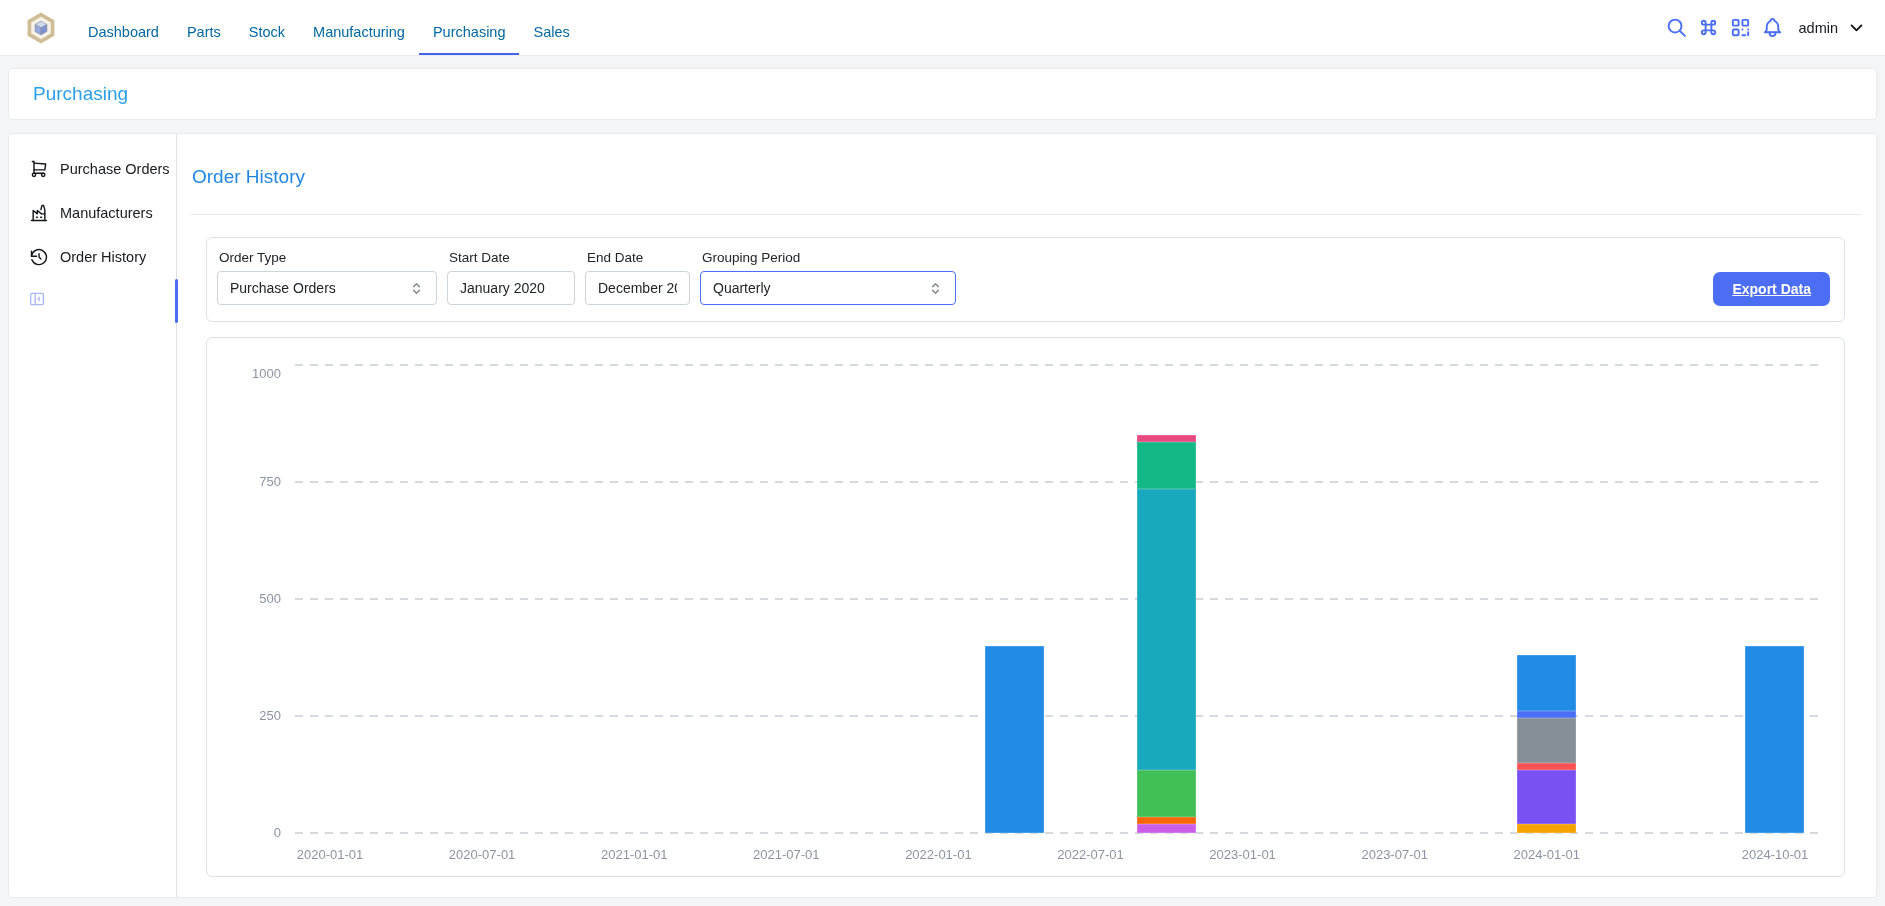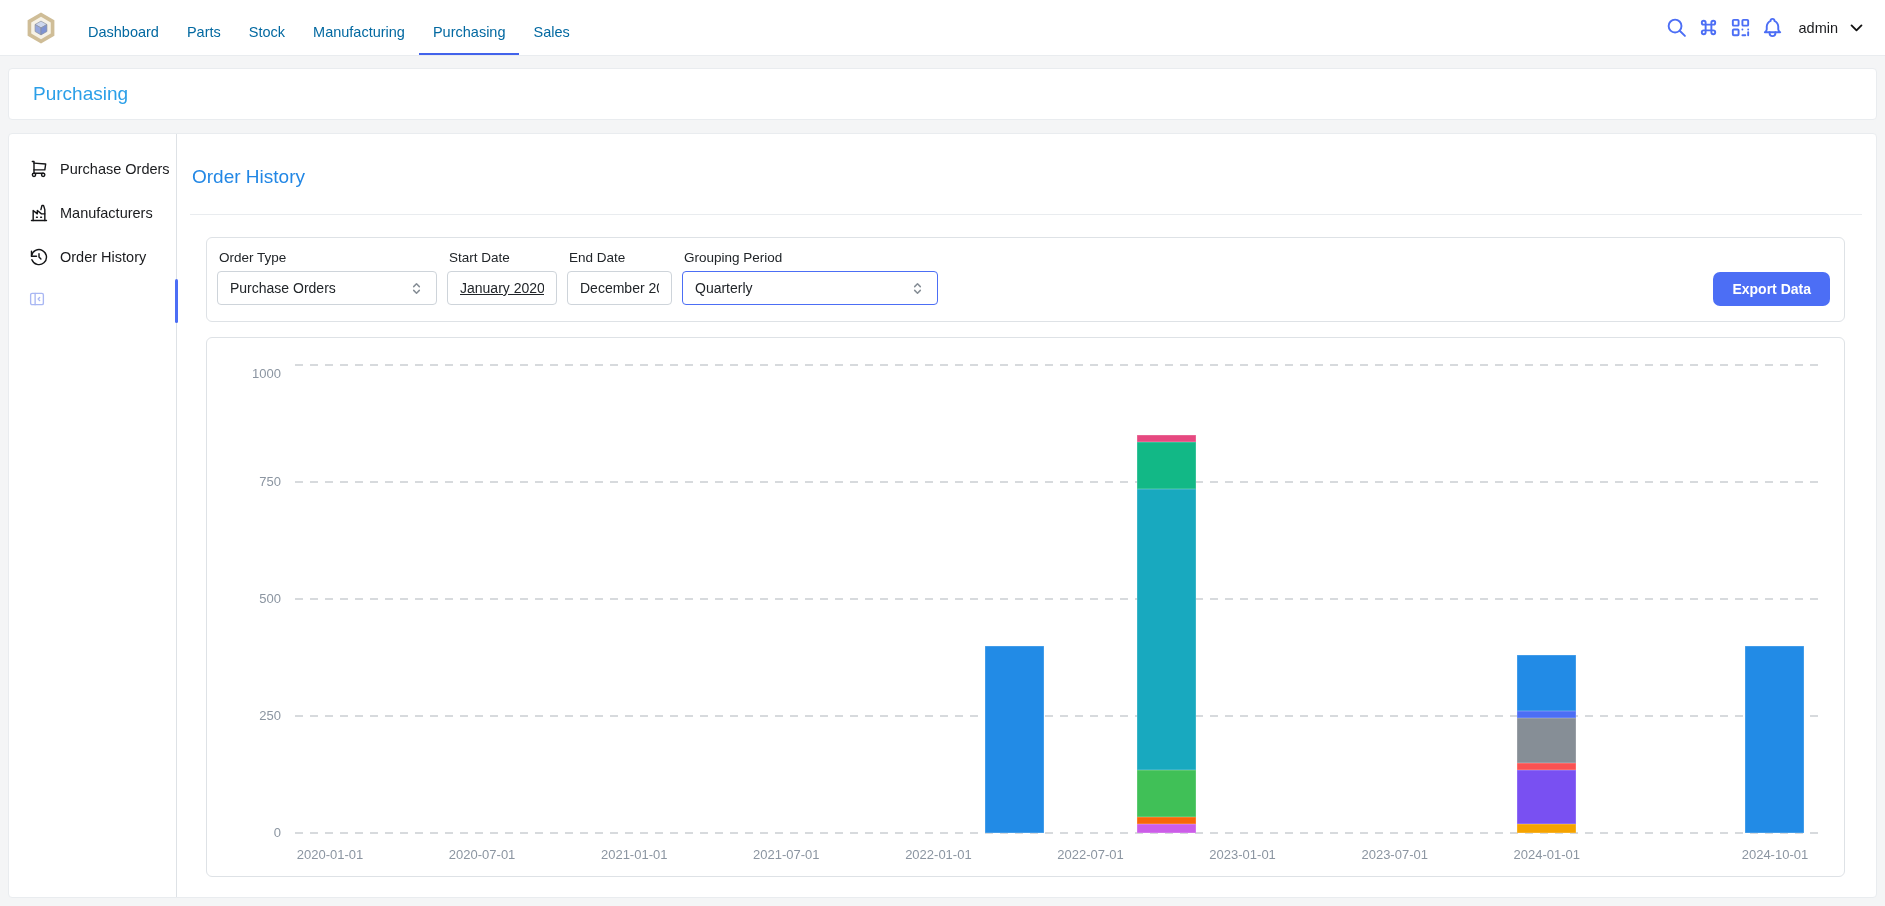--- a/index.html
+++ b/index.html
@@ -45,24 +45,24 @@
   .filter-card { margin:22px 17px 0 16px; border:1px solid #dee2e6; border-radius:6px;
                  height:85px; padding:12px 14px 14px 10px; display:flex; gap:10px; align-items:flex-start; }
   .field { display:flex; flex-direction:column; }
   .field-label { font-size:13.5px; color:#212529; margin:0 0 6px 2px; }
   .control { height:34px; border:1px solid #ced4da; border-radius:4px; background:#fff;
              display:flex; align-items:center; padding:0 12px; font-size:14px; color:#212529; cursor:pointer; }
   .control.select { justify-content:space-between; }
   .control.focused { border:1.5px solid #4c6ef5; }
   .control input { border:none; outline:none; font:inherit; color:inherit; width:100%; background:transparent; }
   .selector-icon { color:#868e96; width:15px; height:15px; flex:0 0 auto; margin-left:8px; }
-  .w-ordertype { width:220px; } .w-start { width:110px;text-decoration:underline; } .w-end { width:105px; } .w-grouping { width:256px; }
+  .w-ordertype { width:220px; } .w-start { width:128px; } .w-end { width:105px; } .w-grouping { width:256px; }
   .export-btn { margin-left:auto; align-self:flex-end; margin-bottom:1px; background:#4c6ef5; color:#fff;
                 border:none; border-radius:7px; height:34px; padding:0 19px; font-size:14px;
-                font-family:inherit; font-weight:600; cursor:pointer; }
+                font-family:inherit; font-weight:600; cursor:pointer;text-decoration:underline; }
 
   
   .chart-card { margin:15px 17px 0 16px; border:1px solid #dee2e6; border-radius:6px;
                 height:540px; position:relative; overflow:hidden; background:#fff; }
   .gridline { position:absolute; height:2px;
               background:repeating-linear-gradient(90deg,#d7dadd 0 8px,transparent 8px 15px); }
   .ytick { position:absolute; font-size:13px; color:#8b95a1; text-align:right; }
   .xtick { position:absolute; font-size:13px; color:#8b95a1; text-align:center; }
   .bar-seg { position:absolute; box-shadow:inset 0 0 0 0.5px rgba(255,255,255,.3); }
 </style>

